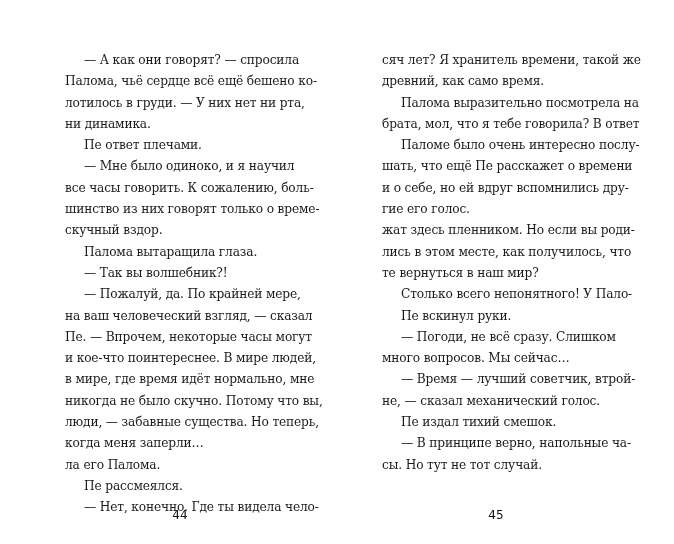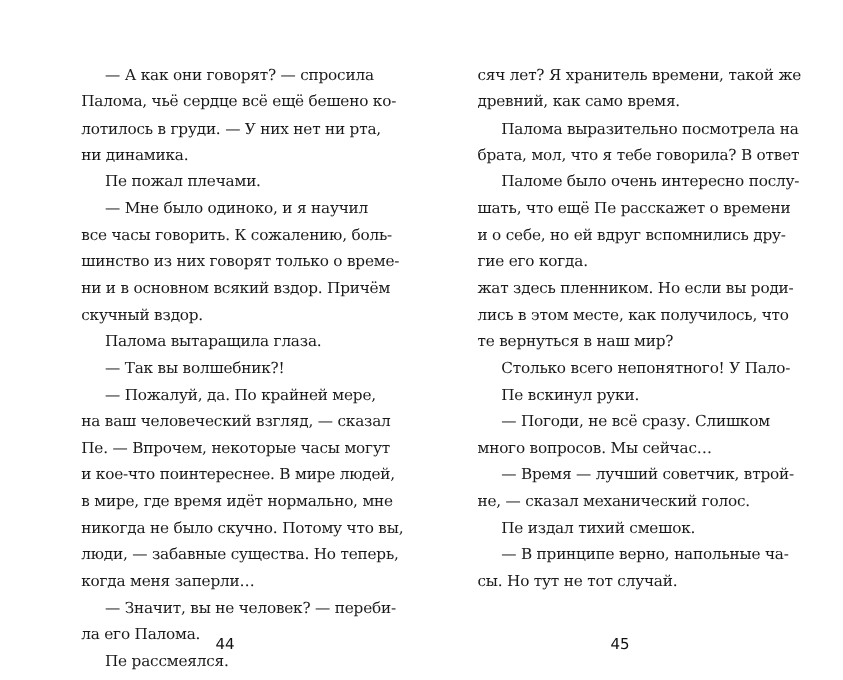--- a/index.html
+++ b/index.html
@@ -53,50 +53,48 @@
 </style>
 </head>
 <body>
 
 <div class="spread">
   <div class="page page-left" id="left-page">
       <span class="line indent">— А как они говорят? — спросила</span>
       <span class="line">Палома, чьё сердце всё ещё бешено ко-</span>
       <span class="line">лотилось в груди. — У них нет ни рта,</span>
       <span class="line last">ни динамика.</span>
-      <span class="line indent last">Пе пожал плечами.</span>
+      <span class="line indent last">Пе ответ плечами.</span>
       <span class="line indent">— Мне было одиноко, и я научил</span>
       <span class="line">все часы говорить. К сожалению, боль-</span>
       <span class="line">шинство из них говорят только о време-</span>
-      <span class="line">ни и в основном всякий вздор. Причём</span>
       <span class="line last">скучный вздор.</span>
       <span class="line indent last">Палома вытаращила глаза.</span>
       <span class="line indent last">— Так вы волшебник?!</span>
       <span class="line indent">— Пожалуй, да. По крайней мере,</span>
       <span class="line">на ваш человеческий взгляд, — сказал</span>
       <span class="line">Пе. — Впрочем, некоторые часы могут</span>
       <span class="line">и кое-что поинтереснее. В мире людей,</span>
       <span class="line">в мире, где время идёт нормально, мне</span>
       <span class="line">никогда не было скучно. Потому что вы,</span>
       <span class="line">люди, — забавные существа. Но теперь,</span>
       <span class="line last">когда меня заперли…</span>
-      <span class="line indent">— Значит, вы не человек? — переби-</span>
       <span class="line last">ла его Палома.</span>
       <span class="line indent last">Пе рассмеялся.</span>
       <span class="line indent">— Нет, конечно. Где ты видела чело-</span>
     </div>
   <div class="page page-right" id="right-page">
       <span class="line">сяч лет? Я хранитель времени, такой же</span>
       <span class="line last">древний, как само время.</span>
       <span class="line indent">Палома выразительно посмотрела на</span>
       <span class="line">брата, мол, что я тебе говорила? В ответ</span>
       <span class="line indent">Паломе было очень интересно послу-</span>
       <span class="line">шать, что ещё Пе расскажет о времени</span>
       <span class="line">и о себе, но ей вдруг вспомнились дру-</span>
-      <span class="line last">гие его когда.</span>
+      <span class="line last">гие его голос.</span>
       <span class="line">жат здесь пленником. Но если вы роди-</span>
       <span class="line">лись в этом месте, как получилось, что</span>
       <span class="line last">те вернуться в наш мир?</span>
       <span class="line indent">Столько всего непонятного! У Пало-</span>
       <span class="line indent last">Пе вскинул руки.</span>
       <span class="line indent">— Погоди, не всё сразу. Слишком</span>
       <span class="line last">много вопросов. Мы сейчас…</span>
       <span class="line indent">— Время — лучший советчик, втрой-</span>
       <span class="line last">не, — сказал механический голос.</span>
       <span class="line indent last">Пе издал тихий смешок.</span>

